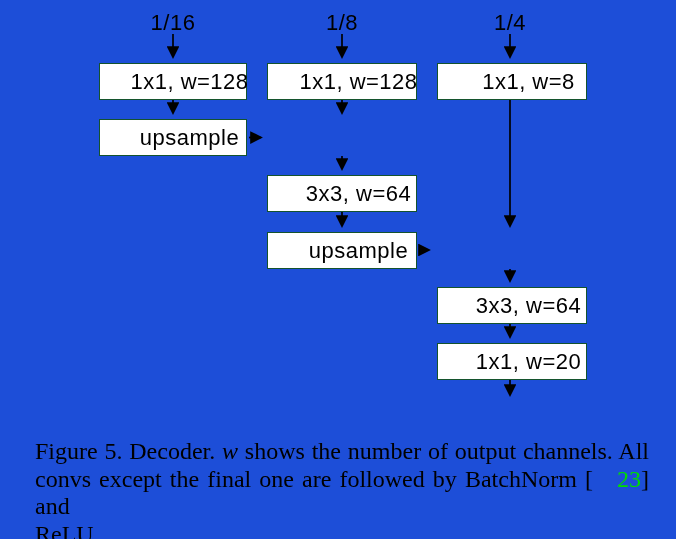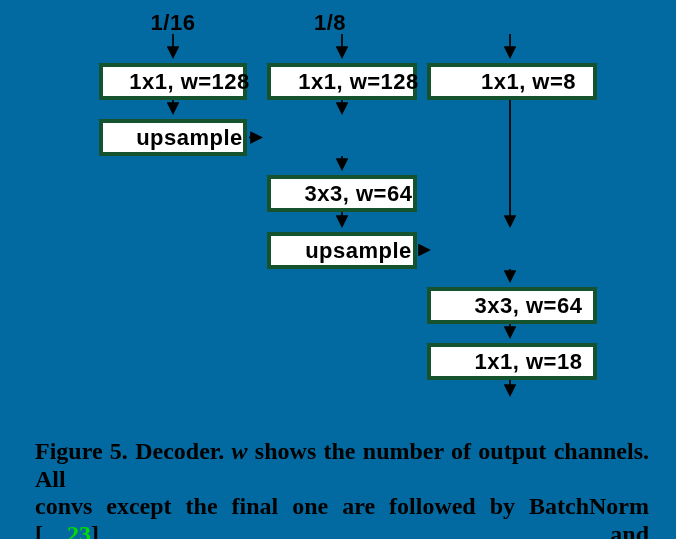--- a/index.html
+++ b/index.html
@@ -4,24 +4,23 @@
 <style>
   html, body {
     margin: 0;
     padding: 0;
     background: #ffffff;
   }
   #page {
     position: relative;
     width: 676px;
     height: 539px;
-    background: #0369a1;
+    background: #1d4ed8;
     overflow: hidden;
     font-family: "Liberation Sans", sans-serif;
-    font-weight: bold;
   }
   
   #diagram {
     position: absolute;
     left: 0; top: 0;
     width: 676px; height: 430px;
   }
   #arrows {
     position: absolute;
     left: 0; top: 0;
@@ -33,34 +32,34 @@
     width: 120px;
     text-align: center;
     font-size: 22px;
     color: #000;
     letter-spacing: 0.5px;
   }
   .node-box {
     position: absolute;
     box-sizing: border-box;
     height: 37px;
-    border: 4px solid #14532d;
+    border: 1px solid #14532d;
     background: #fff;
     display: flex;
     align-items: center;
     justify-content: center;
     font-size: 22px;
     letter-spacing: 0.5px;
     color: #000;
     white-space: nowrap;
     padding-left: 33px;
   }
   .col1 { left: 99px;  width: 148px; }
   .col2 { left: 267px; width: 150px; }
-  .col3 { left: 427px; width: 170px; }
+  .col3 { left: 437px; width: 150px; }
   .rowA { top: 63px; }
   .rowB { top: 119px; }
   .rowC { top: 175px; }
   .rowD { top: 232px; }
   .rowE { top: 287px; }
   .rowF { top: 343px; }
   
   #caption {
     position: absolute;
     left: 35px;
@@ -112,32 +111,33 @@
         <line x1="342" y1="212" x2="342" y2="226" marker-end="url(#ah)"></line>
         <line x1="419" y1="250" x2="429" y2="250" marker-end="url(#ah)"></line>
         <line x1="510" y1="100" x2="510" y2="226" marker-end="url(#ah)"></line>
         <line x1="510" y1="269" x2="510" y2="281" marker-end="url(#ah)"></line>
         <line x1="510" y1="324" x2="510" y2="337" marker-end="url(#ah)"></line>
         <line x1="510" y1="380" x2="510" y2="395" marker-end="url(#ah)"></line>
       </g>
     </svg>
 
     <div class="scale-label" style="left:113px;">1/16</div>
-    <div class="scale-label" style="left:270px;">1/8</div>
+    <div class="scale-label" style="left:282px;">1/8</div>
+    <div class="scale-label" style="left:450px;">1/4</div>
 
     <div class="node-box col1 rowA">1x1, w=128</div>
     <div class="node-box col1 rowB">upsample</div>
 
     <div class="node-box col2 rowA">1x1, w=128</div>
     <div class="node-box col2 rowC">3x3, w=64</div>
     <div class="node-box col2 rowD">upsample</div>
 
     <div class="node-box col3 rowA">1x1, w=8</div>
     <div class="node-box col3 rowE">3x3, w=64</div>
-    <div class="node-box col3 rowF">1x1, w=18</div>
+    <div class="node-box col3 rowF">1x1, w=20</div>
   </div>
 
   <div id="caption">
     <div class="cap-line-justify">
       <span>Figure 5. Decoder. </span><span class="math-var">w</span><span> shows the number of output channels. All</span>
     </div>
     <div class="cap-line-justify">
       <span>convs except the final one are followed by BatchNorm [</span><span class="cite-ref">23</span><span>] and</span>
     </div>
     <div class="cap-line">

